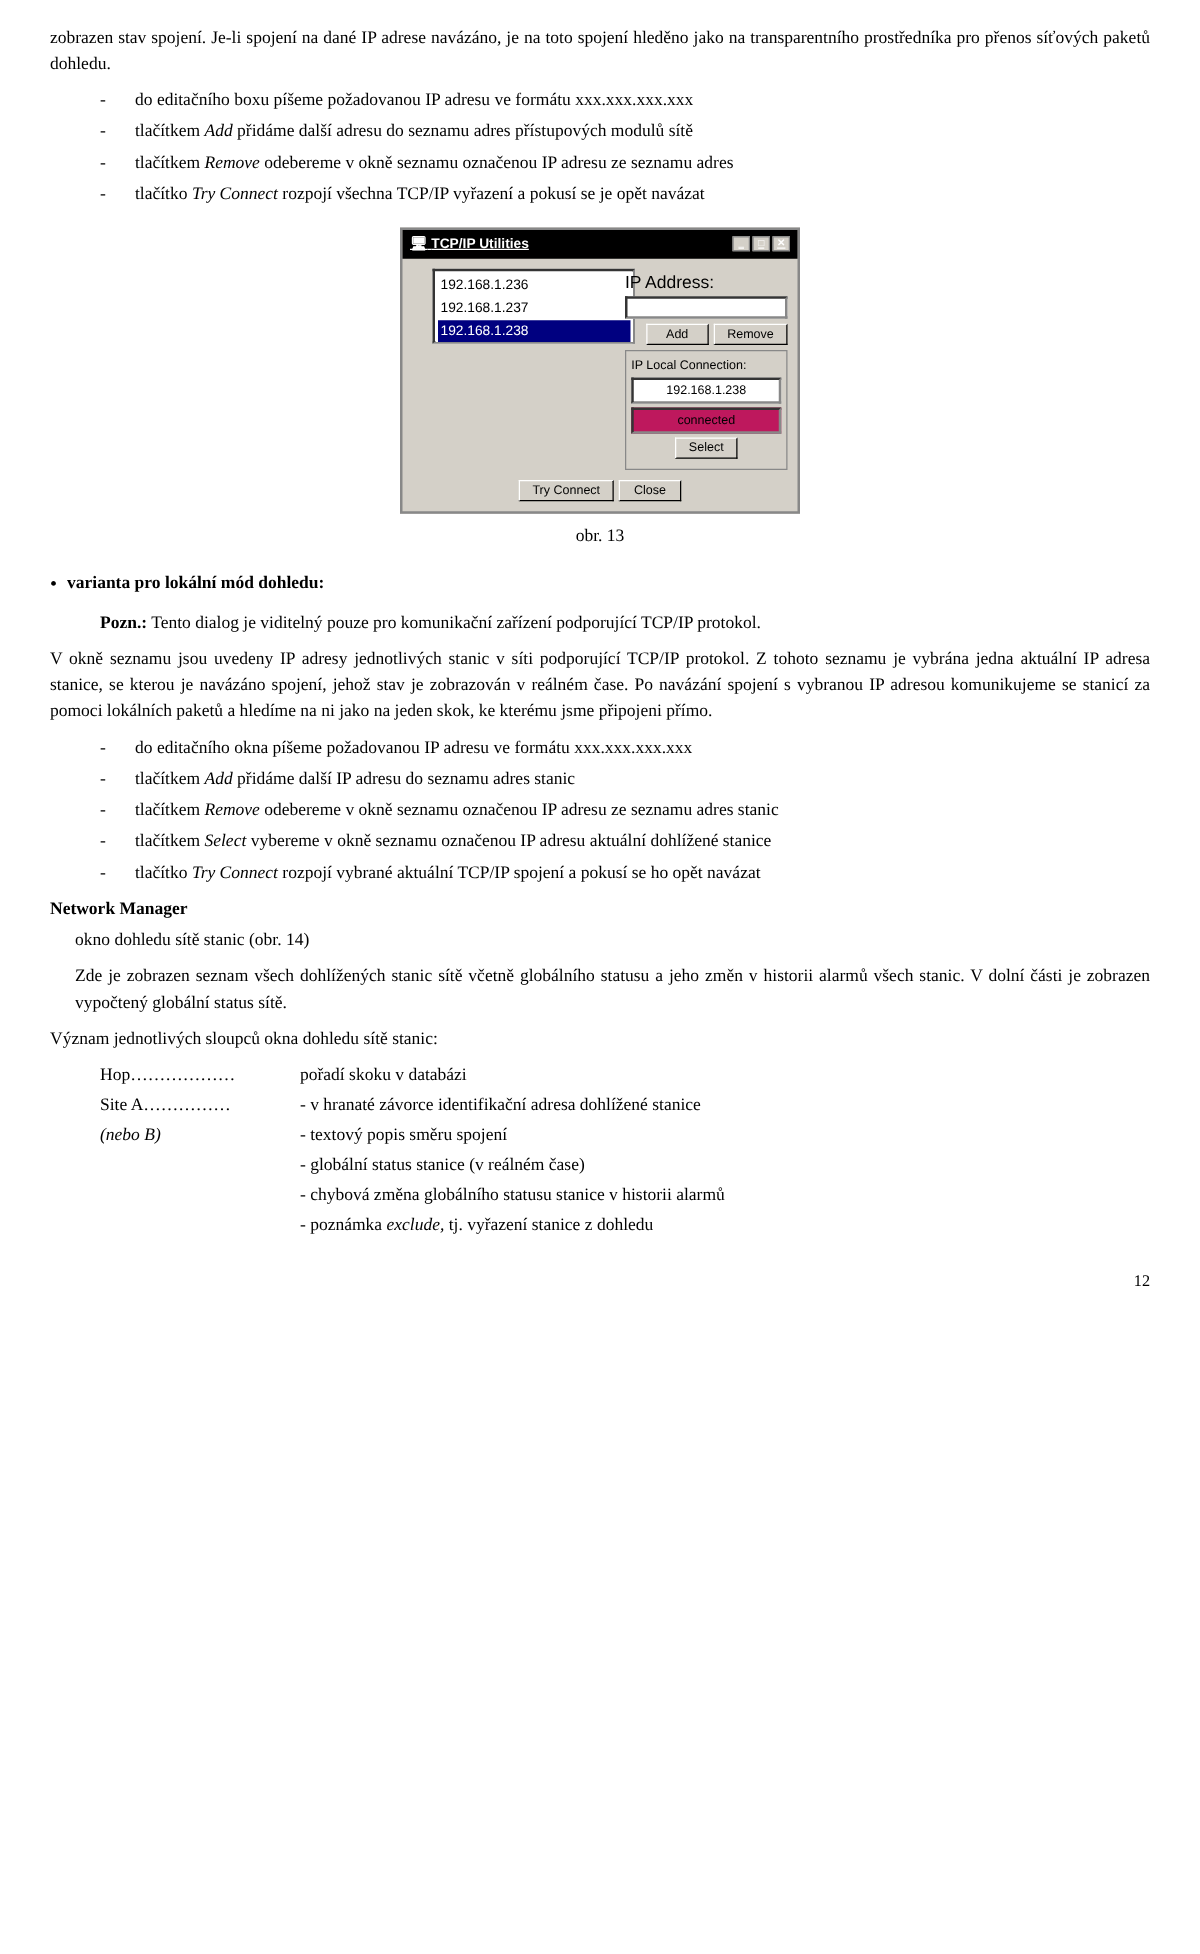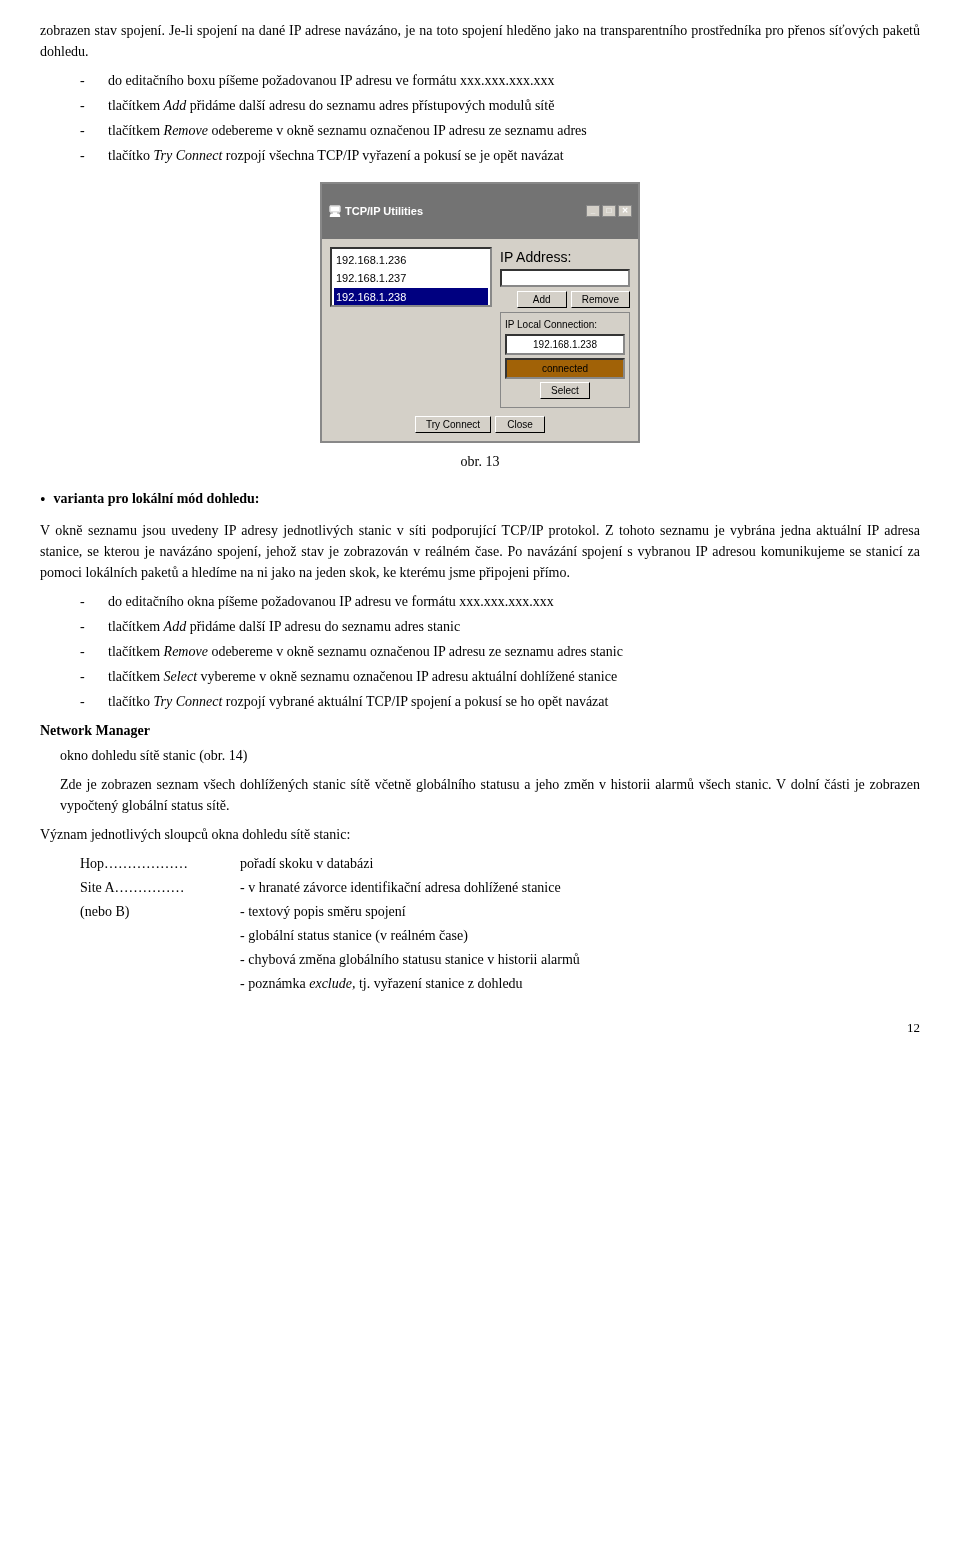--- a/index.html
+++ b/index.html
@@ -49,28 +49,29 @@
       margin: 16px 0;
     }
     .dialog-window {
       border: 2px solid #888;
       background: #d4d0c8;
       width: 320px;
       font-family: 'Arial', sans-serif;
       font-size: 11px;
     }
     .dialog-titlebar {
-      background: #737373;
+      background: #000000;
       color: #fff;
-      padding: 19px 6px;
+      padding: 3px 6px;
       font-weight: bold;
       display: flex;
       align-items: center;
       justify-content: space-between;
       font-size: 11px;
+      text-decoration: underline;
     }
     .dialog-titlebar-controls {
       display: flex;
       gap: 2px;
     }
     .titlebar-btn {
       background: #d4d0c8;
       border: 1px solid #888;
       width: 14px;
       height: 12px;
@@ -92,20 +93,21 @@
       width: 130px;
     }
     .dialog-listbox {
       border: 2px inset #888;
       background: #fff;
       width: 100%;
       height: 60px;
       overflow-y: auto;
       padding: 2px;
       margin-bottom: 6px;
+      margin-left: 16px;
     }
     .dialog-listbox div {
       padding: 1px 2px;
       cursor: default;
     }
     .dialog-textbox {
       border: 2px inset #888;
       background: #fff;
       width: 100%;
       height: 18px;
@@ -142,21 +144,21 @@
       border: 2px inset #888;
       background: #fff;
       width: 100%;
       text-align: center;
       padding: 1px;
       font-size: 10px;
       margin-bottom: 3px;
     }
     .ip-status {
       border: 2px inset #888;
-      background: #a16207;
+      background: #be185d;
       width: 100%;
       text-align: center;
       padding: 1px;
       font-size: 10px;
       margin-bottom: 3px;
     }
     .select-btn {
       display: flex;
       justify-content: center;
       margin-bottom: 4px;
@@ -285,20 +287,24 @@
     </div>
 
     <div class="figure-caption">obr. 13</div>
   </div>
 
   <div class="bullet-section">
     <span class="bullet">•</span>
     <span class="bold">varianta pro lokální mód dohledu:</span>
   </div>
 
+  <div class="pozn-block">
+    <span class="bold">Pozn.:</span>
+    <span>Tento dialog je viditelný pouze pro komunikační zařízení podporující TCP/IP protokol.</span>
+  </div>
 
   <p>V okně seznamu jsou uvedeny IP adresy jednotlivých stanic v síti podporující TCP/IP protokol. Z tohoto seznamu je vybrána jedna aktuální IP adresa stanice, se kterou je navázáno spojení, jehož stav je zobrazován v reálném čase. Po navázání spojení s vybranou IP adresou komunikujeme se stanicí za pomoci lokálních paketů a hledíme na ni jako na jeden skok, ke kterému jsme připojeni přímo.</p>
 
   <div class="list-item">
     <span class="list-dash">-</span>
     <span class="list-content">do editačního okna píšeme požadovanou IP adresu ve formátu xxx.xxx.xxx.xxx</span>
   </div>
 
   <div class="list-item">
     <span class="list-dash">-</span>
@@ -331,21 +337,21 @@
     <div style="margin-left: 40px;">
       <div style="display:flex; margin-bottom:3px;">
         <span style="min-width:160px;">Hop………………</span>
         <span>pořadí skoku v databázi</span>
       </div>
       <div style="display:flex; margin-bottom:3px;">
         <span style="min-width:160px;">Site A……………</span>
         <span>- v hranaté závorce identifikační adresa dohlížené stanice</span>
       </div>
       <div style="display:flex; margin-bottom:3px;">
-        <span style="min-width:160px;">(nebo B)</span>
+        <span style="min-width:160px;font-style:italic;">(nebo B)</span>
         <span>- textový popis směru spojení</span>
       </div>
       <div style="display:flex; margin-bottom:3px;">
         <span style="min-width:160px;"></span>
         <span>- globální status stanice (v reálném čase)</span>
       </div>
       <div style="display:flex; margin-bottom:3px;">
         <span style="min-width:160px;"></span>
         <span>- chybová změna globálního statusu stanice v historii alarmů</span>
       </div>

